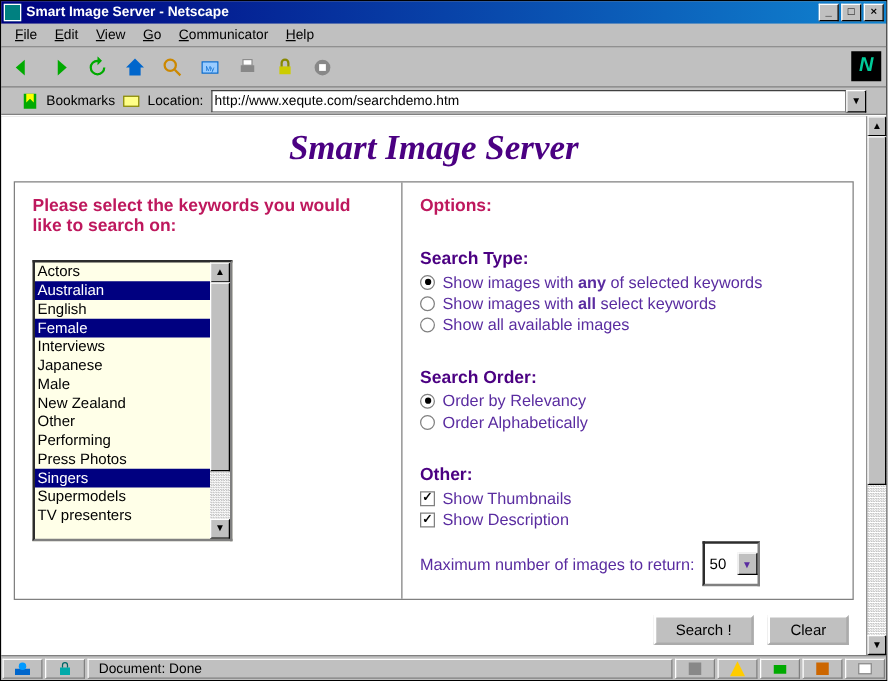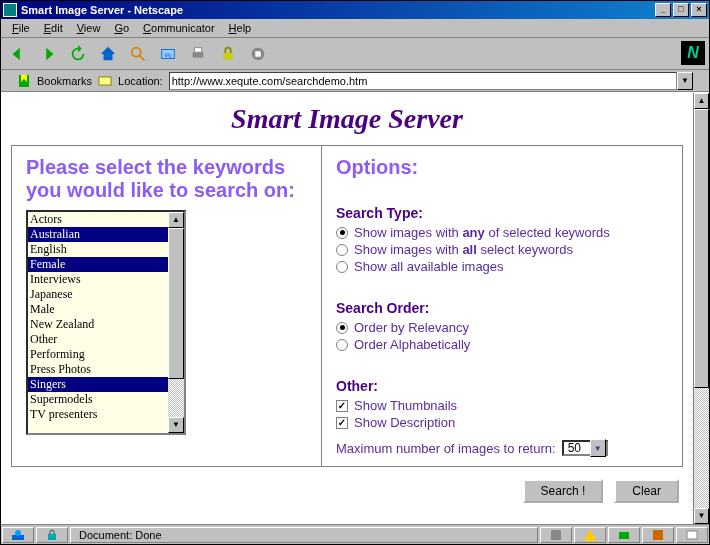--- a/index.html
+++ b/index.html
@@ -40,40 +40,40 @@
 .vscroll .arr { height:16px; background:#c0c0c0; border:1px solid #fff; border-right-color:#000; border-bottom-color:#000; font-size:8px; text-align:center; line-height:13px; }
 .vscroll .track { flex:1; background:repeating-conic-gradient(#c0c0c0 0 25%, #fff 0 50%) 0 0/2px 2px; position:relative; }
 .vscroll .thumb { position:absolute; left:0; right:0; top:0; height:70%; background:#c0c0c0; border:1px solid #fff; border-right-color:#000; border-bottom-color:#000; }
 
 .hero { text-align:center; font-family:Georgia,"Times New Roman",serif; font-style:italic; font-weight:bold; font-size:28px; color:#4b0082; margin:4px 0 10px; }
 
 .searchbox { border:1px solid #808080; padding:0; display:flex; }
 .col { padding:10px 14px; }
 .col-left { width:310px; border-right:1px solid #808080; }
 .col-right { flex:1; }
-.heading { font-family:Arial,sans-serif; font-weight:bold; font-size:20px; color:#8b5cf6; margin:0 0 8px; }
+.heading { font-family:Arial,sans-serif; font-weight:bold; font-size:14px; color:#be185d; margin:0 0 20px; }
 .subhead { font-family:Arial,sans-serif; font-weight:bold; font-size:14px; color:#4b0082; margin:26px 0 4px; }
 
 .listbox { width:160px; height:225px; background:#ffffe8; border:2px inset #808080; overflow:hidden; font-family:Arial,sans-serif; font-size:12px; display:flex; }
 .listitems { flex:1; }
-.li { padding:0 2px; height:15px; line-height:15px; white-space:nowrap; overflow:hidden;font-family:Liberation Serif, serif; }
+.li { padding:0 2px; height:15px; line-height:15px; white-space:nowrap; overflow:hidden; }
 .li.sel { background:#000080; color:#fff; }
 .listscroll { width:16px; background:#c0c0c0; display:flex; flex-direction:column; }
 .listscroll .arr { height:16px; background:#c0c0c0; border:1px solid #fff; border-right-color:#000; border-bottom-color:#000; font-size:8px; text-align:center; line-height:13px; }
 .listscroll .track { flex:1; background:repeating-conic-gradient(#c0c0c0 0 25%, #fff 0 50%) 0 0/2px 2px; position:relative; }
 .listscroll .thumb { position:absolute; left:0; right:0; top:0; height:80%; background:#c0c0c0; border:1px solid #fff; border-right-color:#000; border-bottom-color:#000; }
 
 .radio-row, .check-row { display:flex; align-items:center; gap:6px; font-family:Arial,sans-serif; font-size:13px; color:#5a2ca0; margin:2px 0; }
 .radio { width:12px; height:12px; border:1px solid #808080; border-radius:50%; background:#fff; display:flex; align-items:center; justify-content:center; }
 .radio.checked::after { content:""; width:5px; height:5px; background:#000; border-radius:50%; }
 .check { width:12px; height:12px; border:1px solid #808080; background:#fff; display:flex; align-items:center; justify-content:center; font-size:10px; line-height:10px; }
 .check.checked::after { content:"✓"; color:#000; font-weight:bold; }
 
 .maxrow { display:flex; align-items:center; gap:6px; font-family:Arial,sans-serif; font-size:13px; color:#5a2ca0; margin-top:10px; }
-.select { display:flex; align-items:center; border:2px inset #808080; background:#fff; height:16px; }
+.select { display:flex; align-items:center; border:2px inset #808080; background:#fff; height:36px; }
 .select .val { padding:0 4px; min-width:26px; font-size:12px; color:#000; }
 
 .btnrow { text-align:right; margin-top:12px; }
 .btn { display:inline-block; background:#c0c0c0; border:2px outset #fff; padding:3px 16px; font-size:12px; margin:0 4px; }
 
 .statusbar { height:20px; background:#c0c0c0; display:flex; align-items:center; border-top:1px solid #808080; font-size:11px; }
 .statusbar .cell { border:1px solid #808080; border-top-color:#fff; border-left-color:#fff; height:16px; display:flex; align-items:center; padding:0 8px; margin:0 1px; }
 .statusbar .stretch { flex:1; }
 .sicon { width:14px; height:14px; }
 </style>

